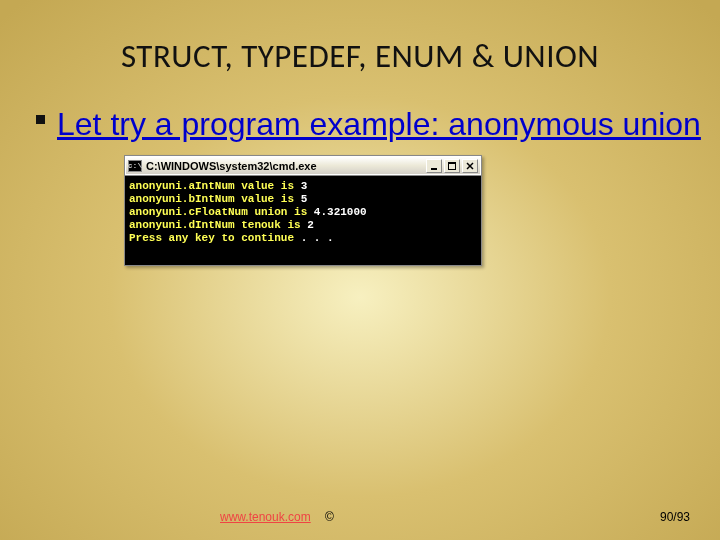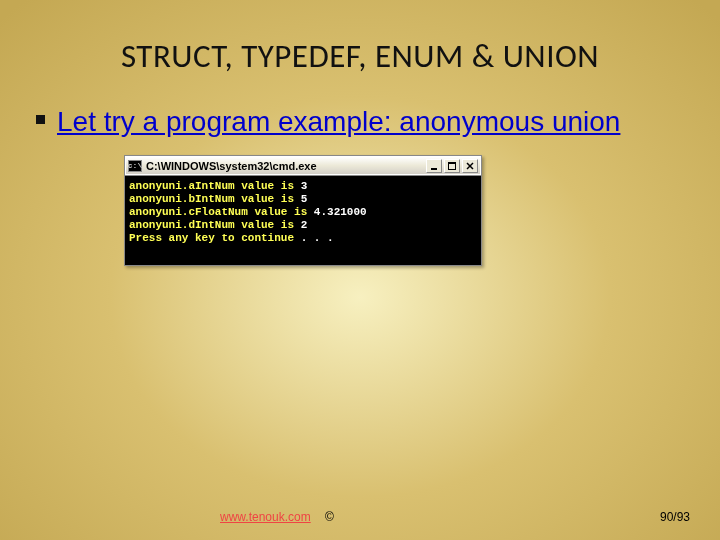--- a/index.html
+++ b/index.html
@@ -27,21 +27,21 @@
   }
   .bullet {
     width: 9px;
     height: 9px;
     background: #111;
     margin-top: 9px;
     margin-right: 12px;
     flex-shrink: 0;
   }
   .bullet-text {
-    font-size: 28px;
+    font-size: 32px;
     color: #0000cc;
     text-decoration: underline;
     cursor: pointer;
   }
   .console-window {
     position: absolute;
     left: 124px;
     top: 155px;
     width: 358px;
     background: #d4d0c8;
@@ -163,21 +163,21 @@
         <svg width="8" height="8">
             <line x1="1" y1="1" x2="7" y2="7" stroke="#000" stroke-width="1.5"></line>
             <line x1="7" y1="1" x2="1" y2="7" stroke="#000" stroke-width="1.5"></line>
           </svg>
       </div>
     </div>
   </div>
   <div class="console-body">
     <div class="line"><span class="y">anonyuni.aIntNum value is </span><span class="w">3</span></div>
     <div class="line"><span class="y">anonyuni.bIntNum value is </span><span class="w">5</span></div>
-    <div class="line"><span class="y">anonyuni.cFloatNum value is </span><span class="w">4.321000</span></div>
-    <div class="line"><span class="y">anonyuni.dIntNum value is </span><span class="w">2</span></div>
+    <div class="line"><span class="y">anonyuni.cFloatNum union is </span><span class="w">4.321000</span></div>
+    <div class="line"><span class="y">anonyuni.dIntNum tenouk is </span><span class="w">2</span></div>
     <div class="line"><span class="y">Press any key to continue </span><span class="w">. . .</span></div>
   </div>
 </div>
 
 <a class="footer-link">www.tenouk.com</a>
 <span class="footer-copy"> ©</span>
 <span class="page-num">90/93</span>
 
 </body></html>

